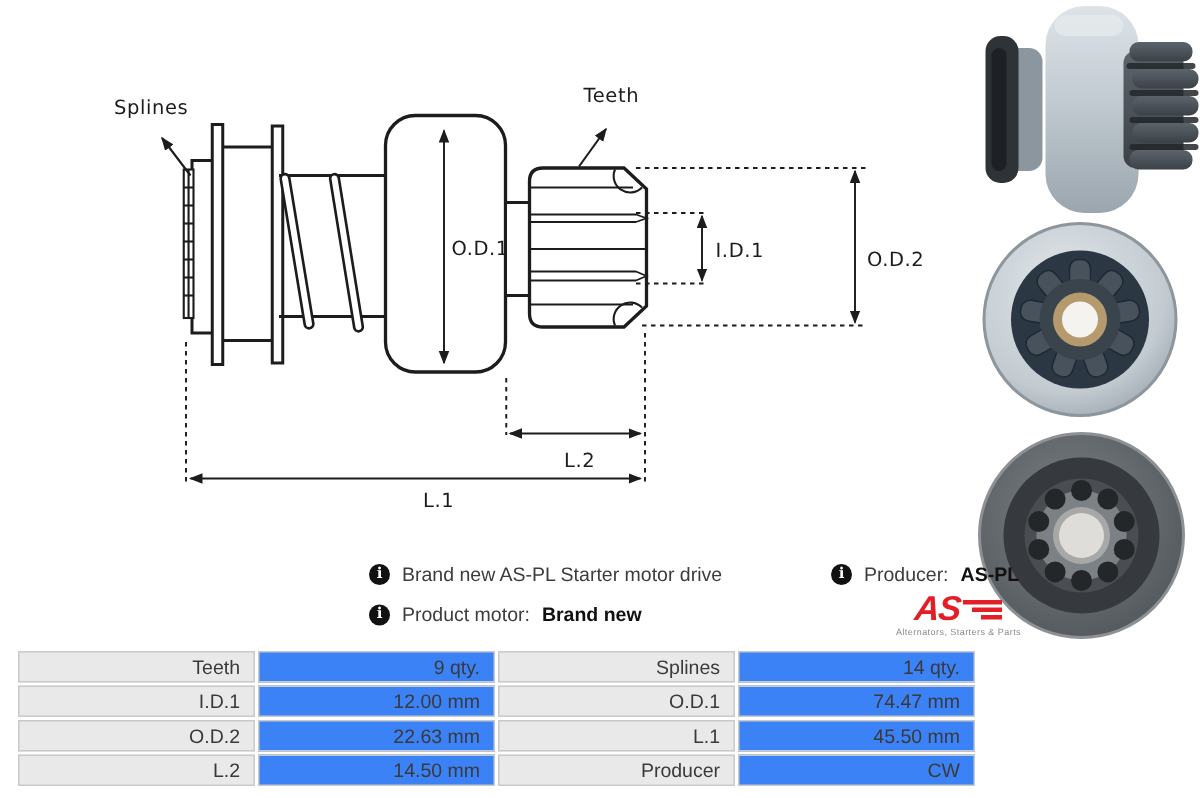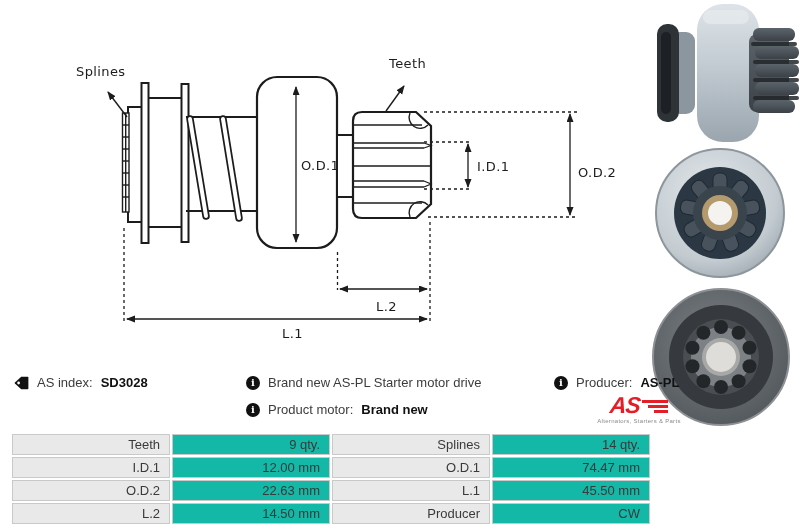--- a/index.html
+++ b/index.html
@@ -51,21 +51,21 @@
   .brand-logo .stripes i:nth-child(3){ width: 14px; margin-left: 12px; }
   .brand-logo .tagline { font-size: 6px; color: #8a8a8a; margin-top: 1px; letter-spacing: .3px; }
   
   .spec-table { position: absolute; left: 10px; top: 432px; border-collapse: separate; border-spacing: 2px; }
   .spec-table td {
     width: 158px; height: 21px; border: 1px solid #c9c9c9;
     font-size: 13px; padding: 0 9px 0 0; text-align: right; vertical-align: middle;
     color: #3a3a3a;
   }
   .spec-table td.lbl { background: #e9e9e9; }
-  .spec-table td.val { background: #14b8a6; }
+  .spec-table td.val { background: #3b82f6; }
 </style>
 </head>
 <body>
 
 <div class="diagram">
   <svg width="645" height="368" viewBox="0 0 645 368" xmlns="http://www.w3.org/2000/svg">
     <defs>
       <marker id="ah-end" markerWidth="10" markerHeight="8" refX="8" refY="3.5" orient="auto" markerUnits="userSpaceOnUse">
         <path d="M0,0 L9,3.5 L0,7 Z" fill="#1c1c1c"></path>
       </marker>
@@ -260,28 +260,20 @@
       <circle cx="54.4" cy="47.7" r="7"></circle>
     </g>
     <circle cx="72" cy="72" r="19" fill="#a8a9a7"></circle>
     <circle cx="72" cy="72" r="15" fill="#dedddA"></circle>
   </svg>
 </div>
 
 <div class="info-bar">
 
   <div class="info-col c1">
-    <div class="info-item">
-      <svg class="icon-svg" width="15" height="14" viewBox="0 0 15 14">
-        <path d="M7.2,0.8 L13.6,0.8 Q14.4,0.8 14.4,1.6 L14.4,12.4 Q14.4,13.2 13.6,13.2 L7.2,13.2 L0.9,7.6 Q0.3,7 0.9,6.4 Z" fill="#111"></path>
-        <circle cx="4.6" cy="7" r="1.4" fill="#fff"></circle>
-      </svg>
-      <span>AS index:</span>
-      <b>SD3028</b>
-    </div>
   </div>
 
   <div class="info-col c2">
     <div class="info-item">
       <span class="i-circle">i</span>
       <span>Brand new AS-PL Starter motor drive</span>
     </div>
     <div class="info-item">
       <span class="i-circle">i</span>
       <span>Product motor:</span>

